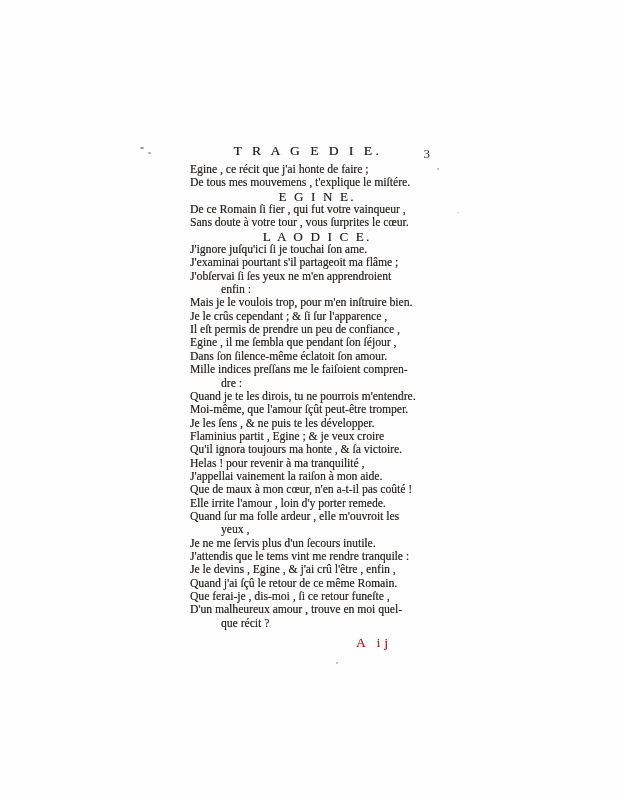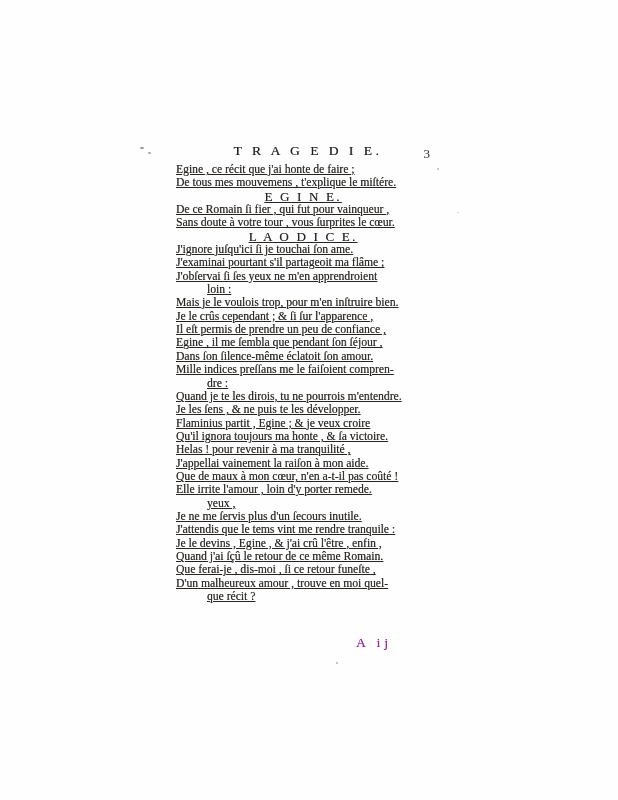--- a/index.html
+++ b/index.html
@@ -29,23 +29,22 @@
     text-shadow: 0.3px 0 0 rgba(38,35,32,0.55);
   }
   .page-number {
     position: absolute;
     right: 2px; top: 3px;
     font-size: 13px;
     color: #2a2724;
   }
   .text-block {
     position: absolute;
-    left: 176px; top: 163px;
+    left: 190px; top: 163px;
     width: 254px;
-    text-decoration: underline;
   }
   .line {
     height: 13.35px;
     line-height: 13.35px;
     font-size: 11.6px;
     white-space: nowrap;
     text-shadow: 0.3px 0 0 rgba(38,35,32,0.5);
   }
   .line.speaker {
     text-align: center;
@@ -53,21 +52,21 @@
     font-size: 13px;
   }
   .line.continuation {
     padding-left: 31px;
   }
   .signature-mark {
     position: absolute;
     left: 356px; top: 635px;
     font-size: 13.5px;
     letter-spacing: 4px;
-    color: #a21caf;
+    color: #b91c1c;
     text-shadow: 0.3px 0 0 rgba(38,35,32,0.55);
     text-align: center;
   }
   .speck {
     position: absolute;
     background: #6b655e;
     border-radius: 50%;
   }
   .speck.s1 { left: 140px; top: 147px; width: 4px; height: 2px; opacity: .7; }
   .speck.s2 { left: 148px; top: 152px; width: 3px; height: 2px; opacity: .6; }
@@ -82,42 +81,44 @@
 
   <div class="running-header">
     <span class="running-title">T R A G E D I E.</span>
     <span class="page-number">3</span>
   </div>
 
   <div class="text-block">
       <div class="line verse">Egine , ce récit que j'ai honte de faire ;</div>
       <div class="line verse">De tous mes mouvemens , t'explique le miſtére.</div>
       <div class="line speaker">E G I N E.</div>
-      <div class="line verse">De ce Romain ſi fier , qui fut pour vainqueur ,</div>
+      <div class="line verse">De ce Romain ſi fier , qui fut votre vainqueur ,</div>
       <div class="line verse">Sans doute à votre tour , vous ſurprites le cœur.</div>
       <div class="line speaker">L A O D I C E.</div>
       <div class="line verse">J'ignore juſqu'ici ſi je touchai ſon ame.</div>
       <div class="line verse">J'examinai pourtant s'il partageoit ma flâme ;</div>
       <div class="line verse">J'obſervai ſi ſes yeux ne m'en apprendroient</div>
-      <div class="line continuation">loin :</div>
+      <div class="line continuation">enfin :</div>
       <div class="line verse">Mais je le voulois trop, pour m'en inſtruire bien.</div>
       <div class="line verse">Je le crûs cependant ; &amp; ſi ſur l'apparence ,</div>
       <div class="line verse">Il eſt permis de prendre un peu de confiance ,</div>
       <div class="line verse">Egine , il me ſembla que pendant ſon ſéjour ,</div>
       <div class="line verse">Dans ſon ſilence-même éclatoit ſon amour.</div>
       <div class="line verse">Mille indices preſſans me le faiſoient compren-</div>
       <div class="line continuation">dre :</div>
       <div class="line verse">Quand je te les dirois, tu ne pourrois m'entendre.</div>
+      <div class="line verse">Moi-même, que l'amour ſçût peut-être tromper.</div>
       <div class="line verse">Je les ſens , &amp; ne puis te les développer.</div>
       <div class="line verse">Flaminius partit , Egine ; &amp; je veux croire</div>
       <div class="line verse">Qu'il ignora toujours ma honte , &amp; ſa victoire.</div>
       <div class="line verse">Helas ! pour revenir à ma tranquilité ,</div>
       <div class="line verse">J'appellai vainement la raiſon à mon aide.</div>
       <div class="line verse">Que de maux à mon cœur, n'en a-t-il pas coûté !</div>
       <div class="line verse">Elle irrite l'amour , loin d'y porter remede.</div>
+      <div class="line verse">Quand ſur ma folle ardeur , elle m'ouvroit les</div>
       <div class="line continuation">yeux ,</div>
       <div class="line verse">Je ne me ſervis plus d'un ſecours inutile.</div>
       <div class="line verse">J'attendis que le tems vint me rendre tranquile :</div>
       <div class="line verse">Je le devins , Egine , &amp; j'ai crû l'être , enfin ,</div>
       <div class="line verse">Quand j'ai ſçû le retour de ce même Romain.</div>
       <div class="line verse">Que ferai-je , dis-moi , ſi ce retour funeſte ,</div>
       <div class="line verse">D'un malheureux amour , trouve en moi quel-</div>
       <div class="line continuation">que récit ?</div>
     </div>
 

